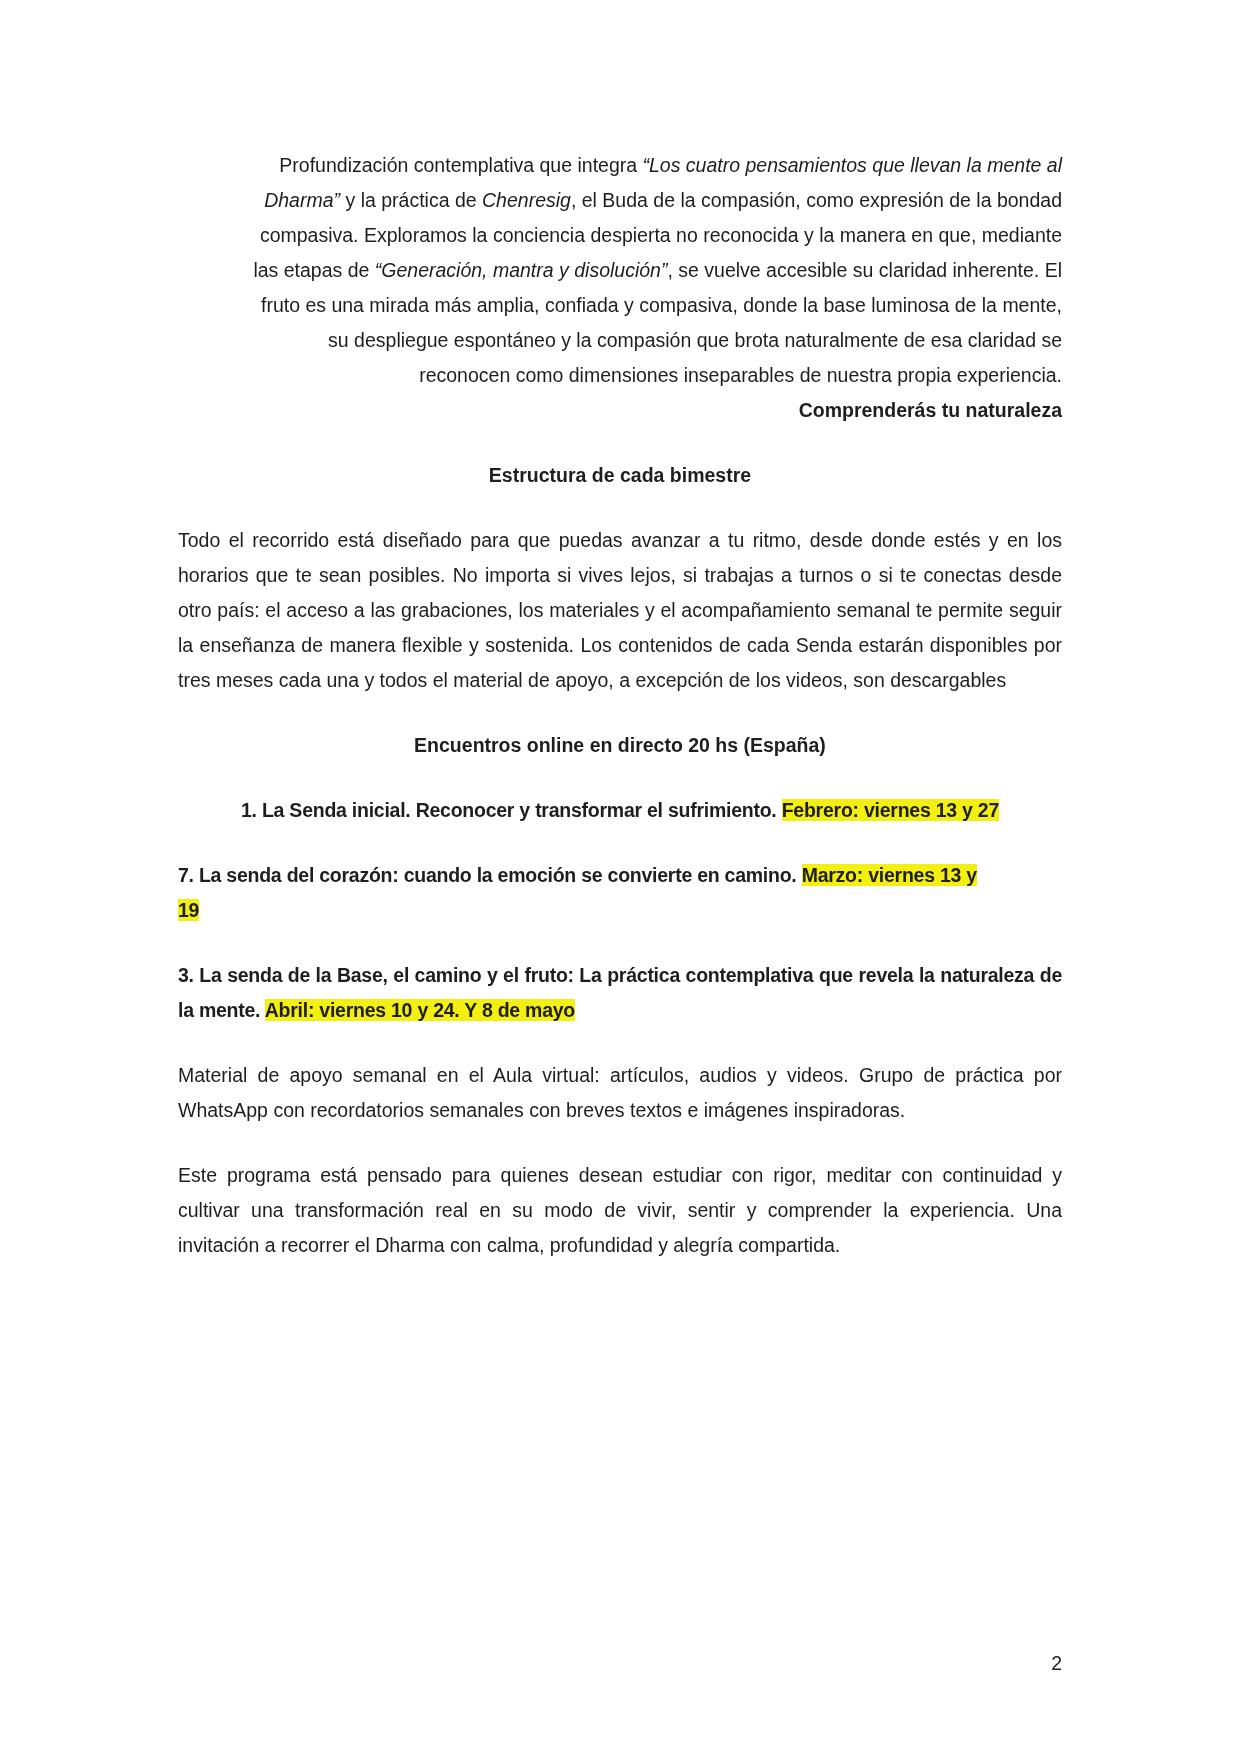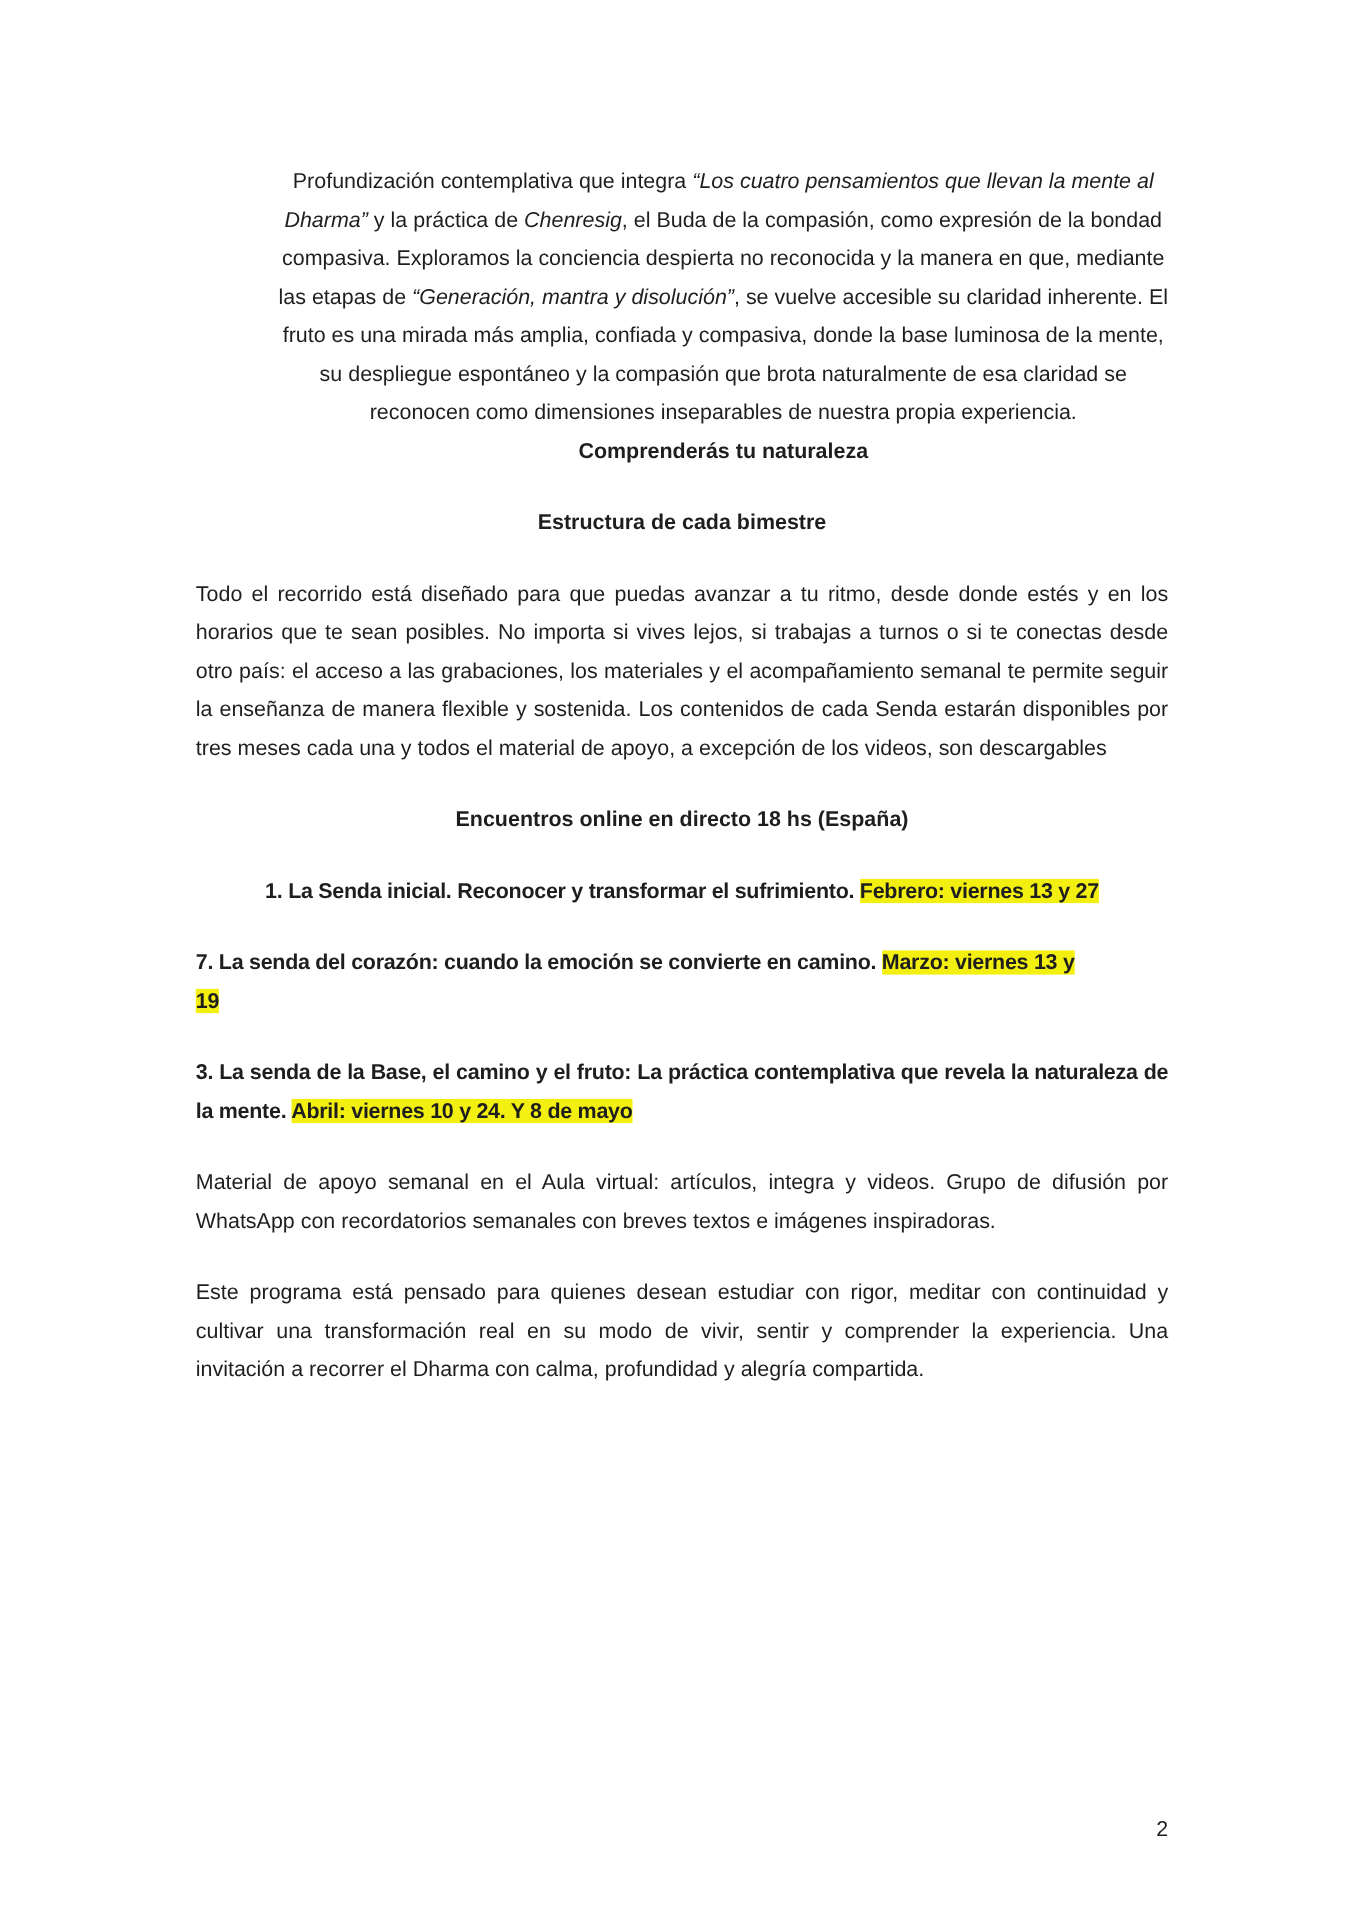--- a/index.html
+++ b/index.html
@@ -23,21 +23,21 @@
     width: 884px;
     font-size: 19.5px;
     line-height: 35px;
   }
   .para {
     margin: 0 0 30px 0;
     text-align: center;
   }
   .intro {
     margin-left: 75px;
-    text-align: center;
+    text-align: right;
   }
   .heading {
     font-weight: bold;
   }
   .justify {
     text-align: justify;
   }
   .item {
     font-weight: bold;
     letter-spacing: -0.25px;
@@ -63,28 +63,28 @@
 
 <div class="page">
   <div class="content">
 
     <p class="para intro"><span class="run-n">Profundización contemplativa que integra </span><span class="run-i">“Los cuatro pensamientos que llevan la mente al Dharma”</span><span class="run-n"> y la práctica de </span><span class="run-i">Chenresig</span><span class="run-n">, el Buda de la compasión, como expresión de la bondad compasiva. Exploramos la conciencia despierta no reconocida y la manera en que, mediante las etapas de </span><span class="run-i">“Generación, mantra y disolución”</span><span class="run-n">, se vuelve accesible su claridad inherente. El fruto es una mirada más amplia, confiada y compasiva, donde la base luminosa de la mente, su despliegue espontáneo y la compasión que brota naturalmente de esa claridad se reconocen como dimensiones inseparables de nuestra propia experiencia.</span><br><span class="run-b">Comprenderás tu naturaleza</span></p>
 
     <p class="para heading">Estructura de cada bimestre</p>
 
     <p class="para justify">Todo el recorrido está diseñado para que puedas avanzar a tu ritmo, desde donde estés y en los horarios que te sean posibles. No importa si vives lejos, si trabajas a turnos o si te conectas desde otro país: el acceso a las grabaciones, los materiales y el acompañamiento semanal te permite seguir la enseñanza de manera flexible y sostenida. Los contenidos de cada Senda estarán disponibles por tres meses cada una y todos el material de apoyo, a excepción de los videos, son descargables</p>
 
-    <p class="para heading">Encuentros online en directo 18 hs (España)</p>
+    <p class="para heading">Encuentros online en directo 20 hs (España)</p>
 
     <p class="para item"><span class="run-b">1. La Senda inicial. Reconocer y transformar el sufrimiento. </span><span class="run-bh">Febrero: viernes 13 y 27</span></p>
 
     <p class="para item justify"><span class="run-b">7. La senda del corazón: cuando la emoción se convierte en camino. </span><span class="run-bh">Marzo: viernes 13 y</span><br><span class="run-bh">19</span></p>
 
     <p class="para item justify"><span class="run-b">3. La senda de la Base, el camino y el fruto: La práctica contemplativa que revela la naturaleza de la mente. </span><span class="run-bh">Abril: viernes 10 y 24. Y 8 de mayo</span></p>
 
-    <p class="para justify">Material de apoyo semanal en el Aula virtual: artículos, integra y videos. Grupo de difusión por WhatsApp con recordatorios semanales con breves textos e imágenes inspiradoras.</p>
+    <p class="para justify">Material de apoyo semanal en el Aula virtual: artículos, audios y videos. Grupo de práctica por WhatsApp con recordatorios semanales con breves textos e imágenes inspiradoras.</p>
 
     <p class="para justify">Este programa está pensado para quienes desean estudiar con rigor, meditar con continuidad y cultivar una transformación real en su modo de vivir, sentir y comprender la experiencia. Una invitación a recorrer el Dharma con calma, profundidad y alegría compartida.</p>
 
   </div>
 
   <div class="page-number">2</div>
 </div>
 
 </body></html>

